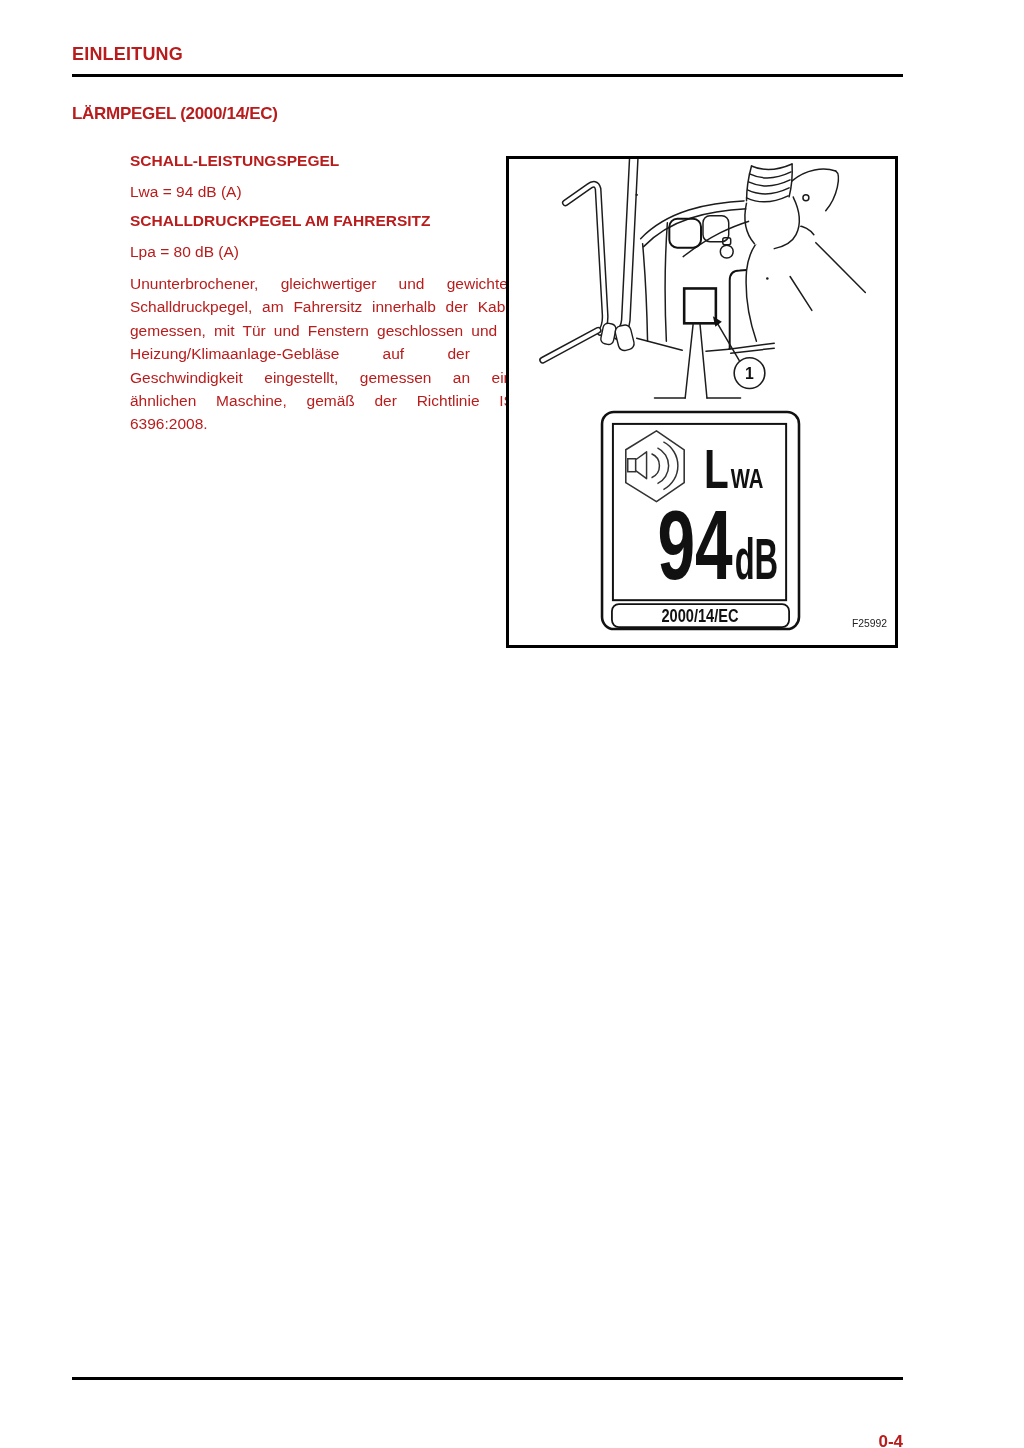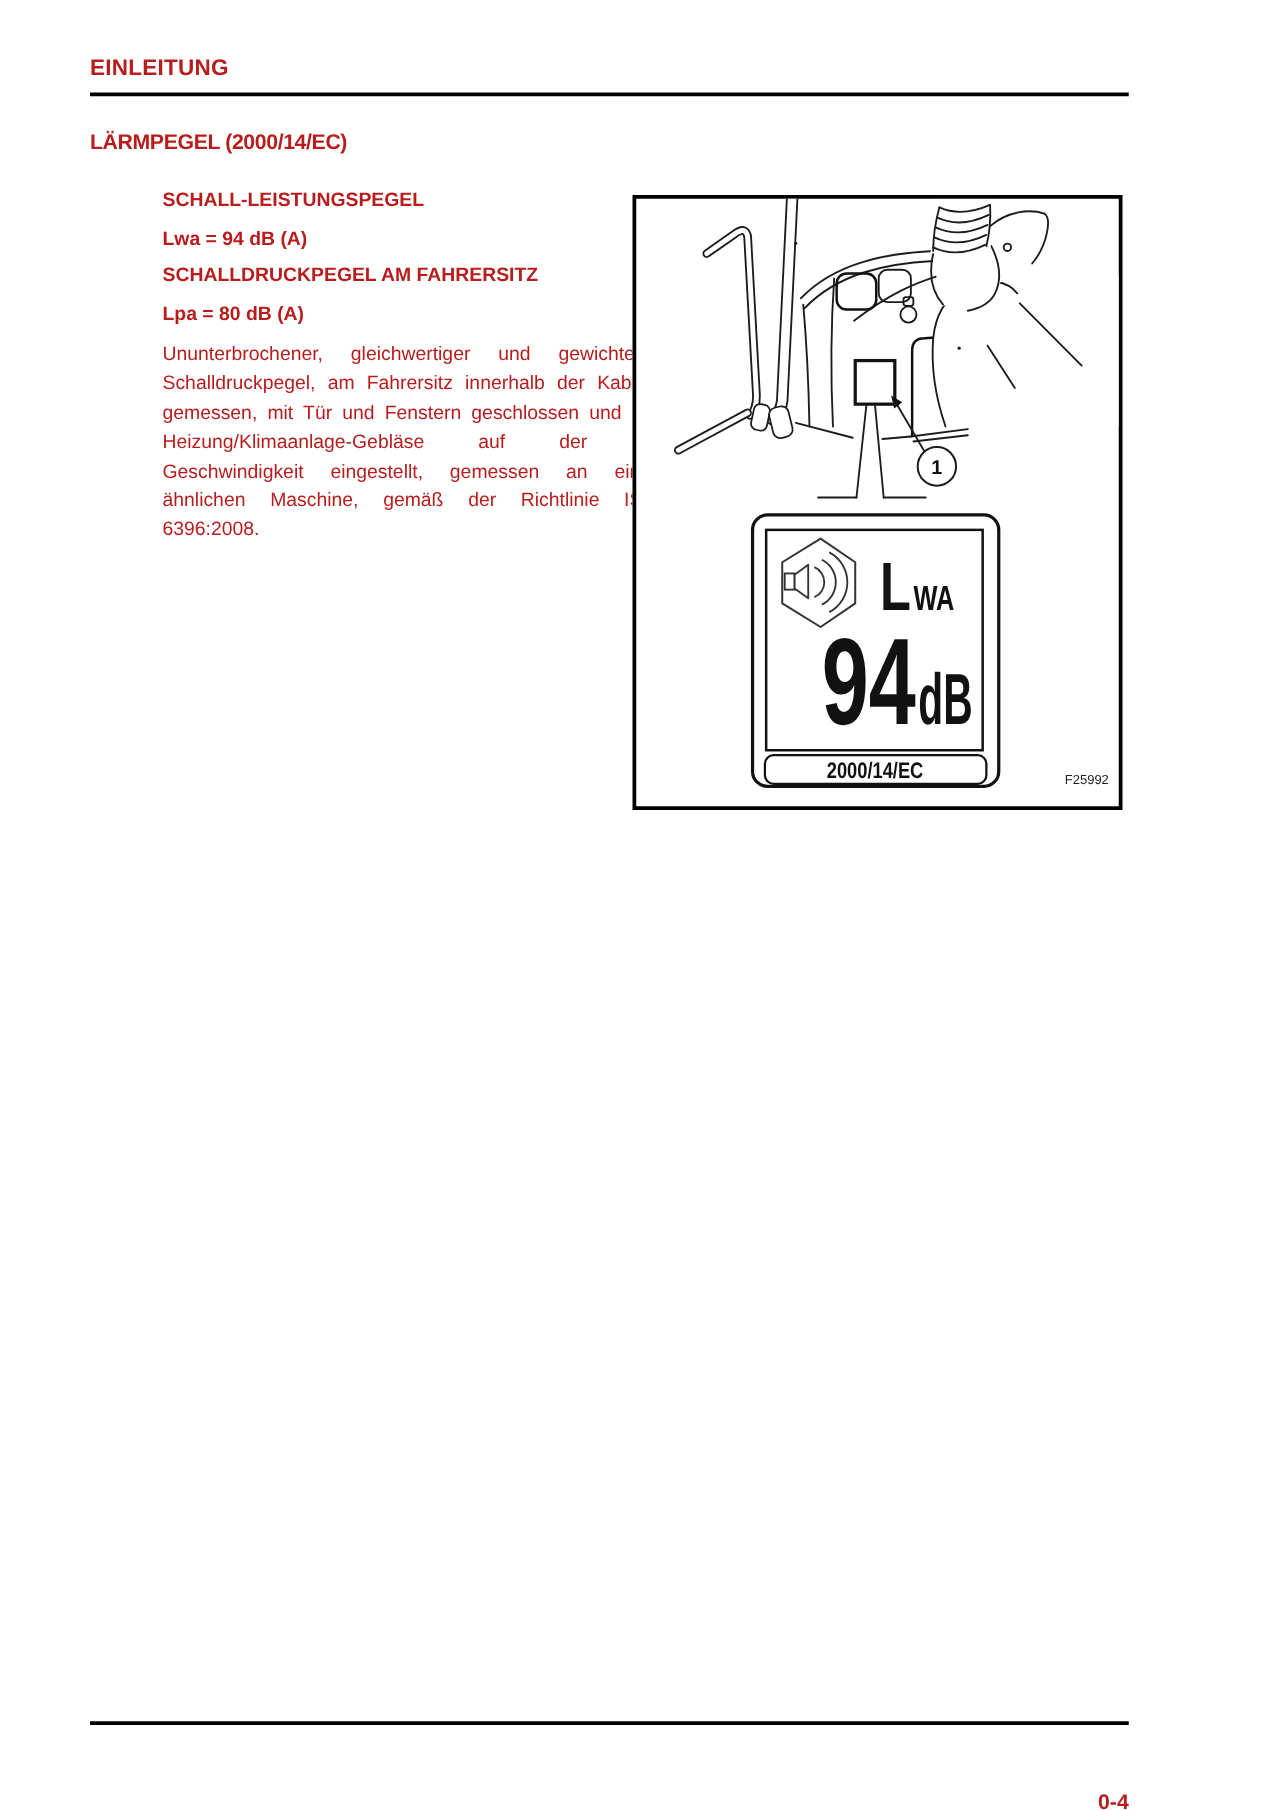--- a/index.html
+++ b/index.html
@@ -12,21 +12,21 @@
     position:absolute;left:72px;top:44px;
     font-size:18px;font-weight:bold;letter-spacing:.2px;
   }
   .header-rule{position:absolute;left:72px;top:74px;width:831px;height:3px;background:#000;}
   .doc-title{
     position:absolute;left:72px;top:104px;margin:0;
     font-size:17px;font-weight:bold;letter-spacing:-.3px;
   }
   .text-col{position:absolute;left:87px;top:152px;width:396px;margin-left:43px;}
   .sec-heading{font-size:15.5px;font-weight:bold;line-height:18px;margin:0 0 13px;}
-  .level-line{font-size:15.5px;font-weight:bold;line-height:18px;margin:0 0 11px;}
+  .level-line{font-size:15.5px;font-weight:normal;line-height:18px;margin:0 0 11px;}
   .body-text{
     font-size:15.5px;line-height:23.4px;margin:0 0 12px;
     text-align:justify;
   }
   .figure-box{
     position:absolute;left:506px;top:156px;width:392px;height:492px;
     border:3px solid #000;box-sizing:border-box;background:#fff;
   }
   .figure-box svg{display:block;width:100%;height:100%;}
   .footer-rule{position:absolute;left:72px;top:1377px;width:831px;height:3px;background:#000;}

